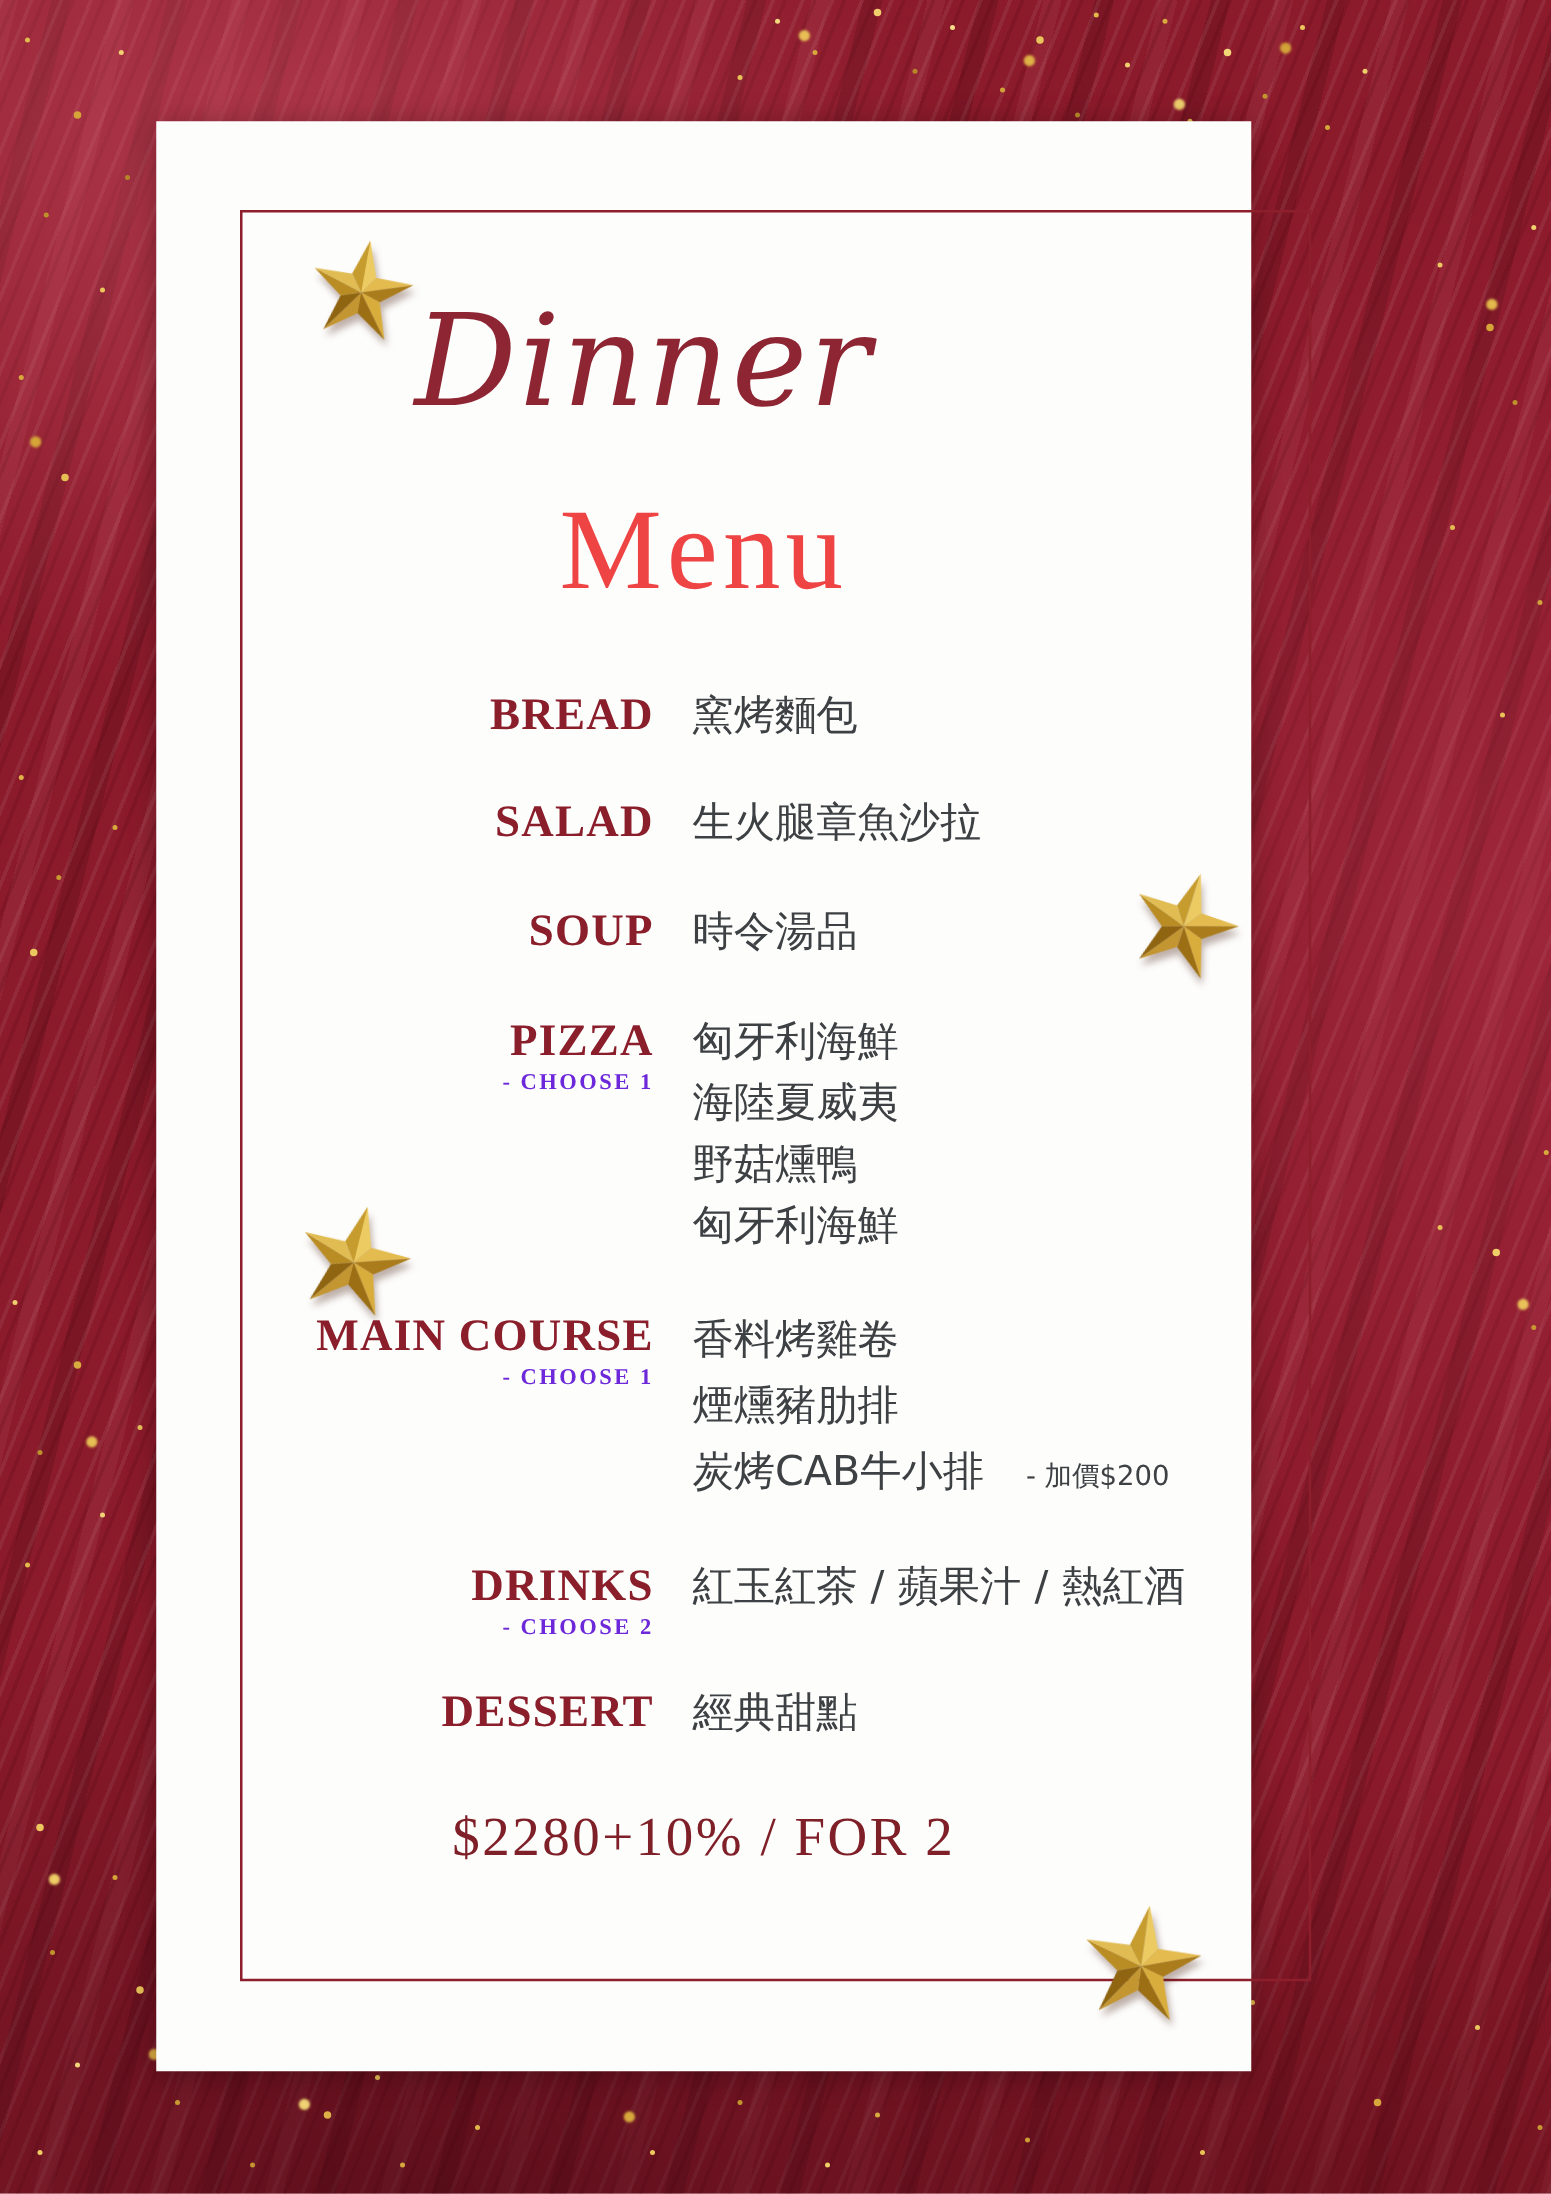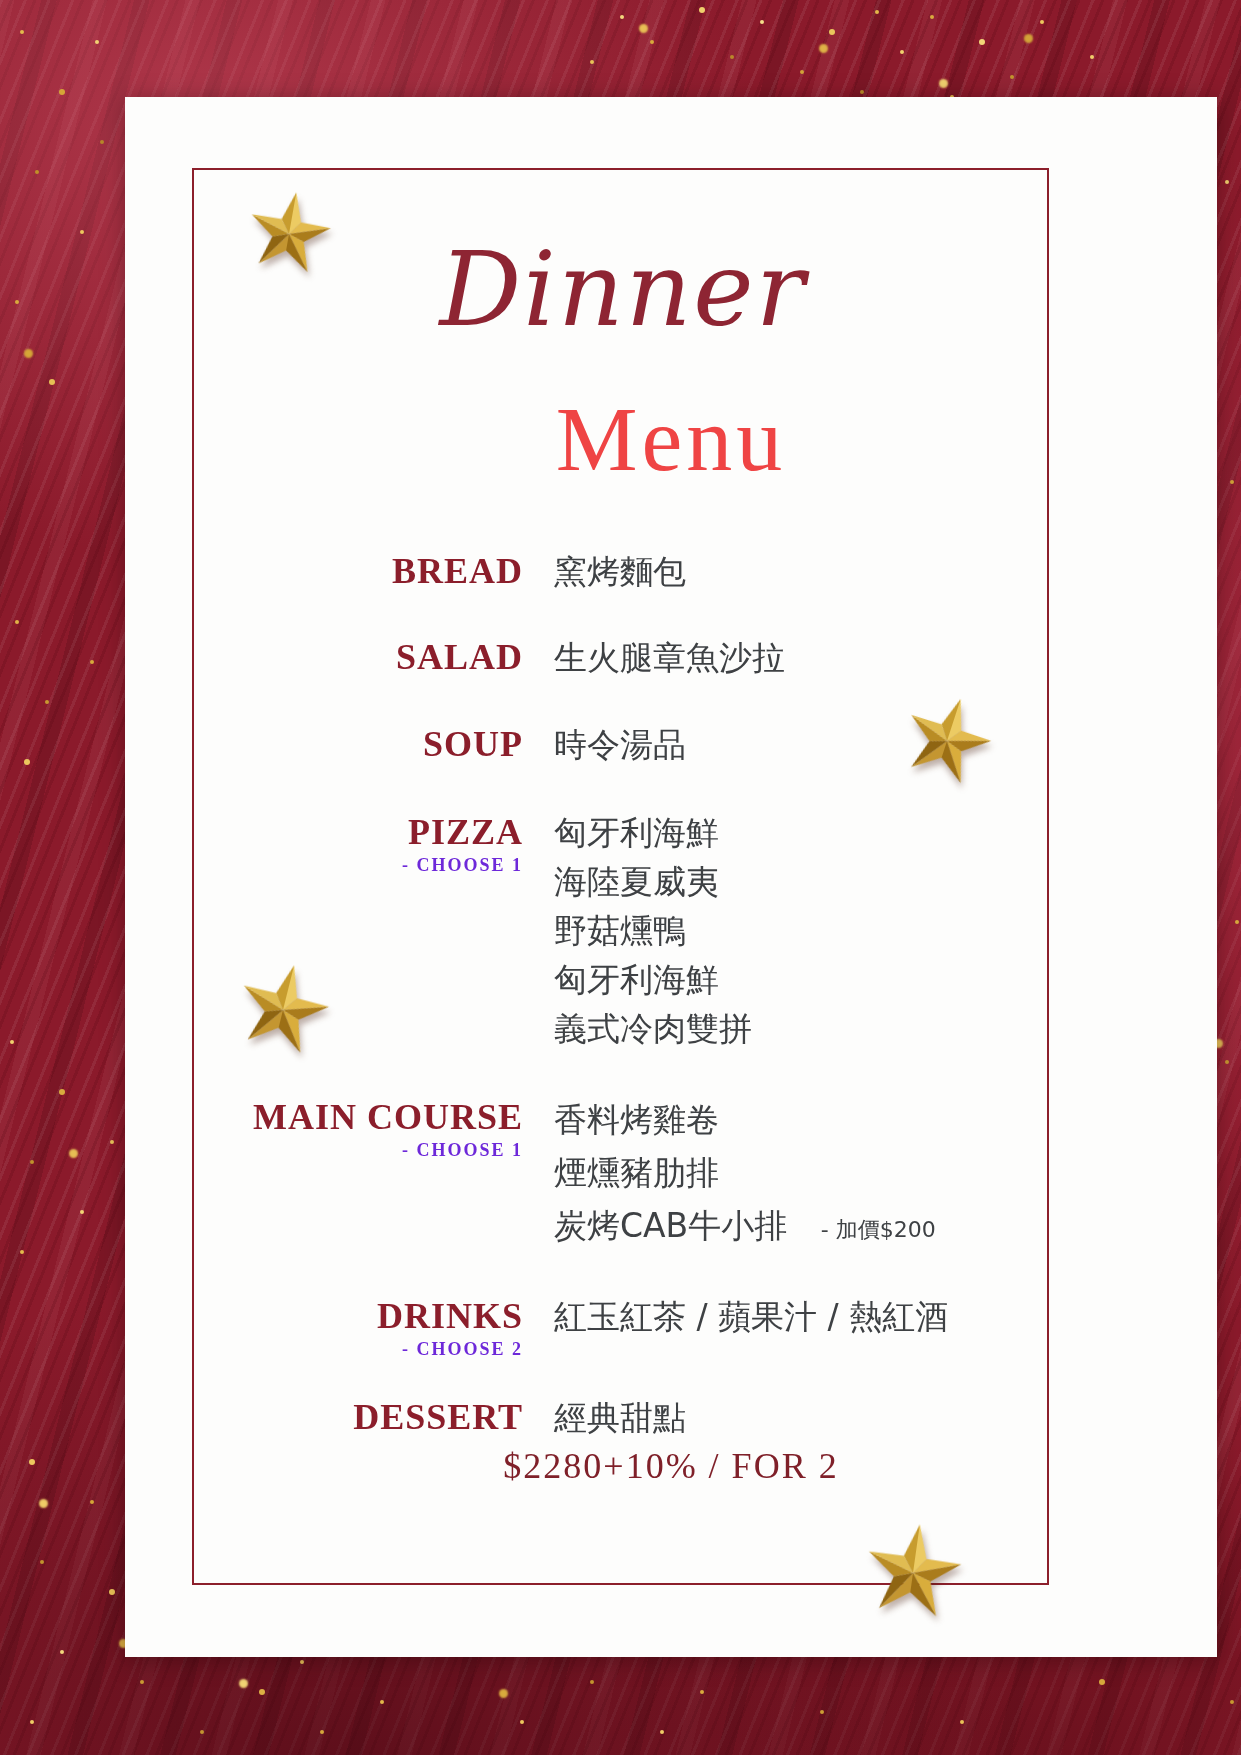--- a/index.html
+++ b/index.html
@@ -43,21 +43,21 @@
   }
   .glitter-b{
     position:absolute;left:0;top:0;width:7px;height:7px;border-radius:50%;background:transparent;
     box-shadow:
       640px 25px 2px 1px #e8bf55, 820px 45px 2px 1px #dfb347, 940px 80px 2px 1px #f0d06e,
       1025px 35px 2px 1px #d2a338, 70px 1150px 2px 1px #e6bf54, 40px 1500px 2px 1px #efcd67,
       120px 1640px 2px 1px #dcb044, 240px 1680px 2px 1px #f2d474, 500px 1690px 2px 1px #d8aa3d,
       1215px 1040px 2px 1px #e9c35a, 1190px 240px 2px 1px #e3ba4c, 25px 350px 2px 1px #d5a637;
   }
   .card{
-    position:absolute;left:125px;top:97px;width:1092px;height:1560px;
+    position:absolute;left:125px;top:97px;width:876px;height:1560px;
     background:#fdfdfc;box-shadow:0 3px 22px rgba(30,0,5,.35);
   }
   .frame{
     position:absolute;left:67px;top:71px;width:853px;height:1413px;
     border:2px solid #8c1f2b;
   }
   .title-script{
     position:absolute;top:142px;left:0;width:100%;text-align:center;
     transform:translateX(-48px);
     font-family:"DejaVu Serif", serif;font-style:italic;
@@ -91,21 +91,21 @@
     color:#6d28d9;letter-spacing:2px;margin-top:-2px;
   }
   .item{
     font-family:"DejaVu Sans", sans-serif;font-size:33px;line-height:49px;
     color:#3e4144;
   }
   .section-main .item{line-height:53px;}
   .surcharge{font-size:22px;color:#3e4144;margin-left:23px;}
   .price{
     position:absolute;top:1351px;left:0;width:100%;text-align:center;
-    font-family:"Liberation Serif", serif;font-size:36px;line-height:1;
+    font-family:"Liberation Serif", serif;font-size:44px;line-height:1;
     color:#7f2029;letter-spacing:2px;
   }
   .star{position:absolute;filter:drop-shadow(3px 5px 3px rgba(70,25,10,.35));}
   .star-1{left:245px;top:190px;width:88px;height:88px;transform:rotate(10deg);}
   .star-2{left:901px;top:695px;width:92px;height:92px;transform:rotate(18deg);}
   .star-3{left:235px;top:962px;width:96px;height:96px;transform:rotate(14deg);}
   .star-4{left:862px;top:1522px;width:102px;height:102px;transform:rotate(8deg);}
   .hidden-defs{position:absolute;width:0;height:0;overflow:hidden;}
 </style>
 </head>
@@ -171,21 +171,20 @@
       <div class="section">
         <div class="label-cell">
           <div class="label">PIZZA</div>
           <div class="note">- CHOOSE 1</div>
         </div>
         <div class="items">
           <div class="item">匈牙利海鮮</div>
           <div class="item">海陸夏威夷</div>
           <div class="item">野菇燻鴨</div>
           <div class="item">匈牙利海鮮</div>
-          <div class="item">義式冷肉雙拼</div>
         </div>
       </div>
 
       <div class="section section-main">
         <div class="label-cell">
           <div class="label">MAIN COURSE</div>
           <div class="note">- CHOOSE 1</div>
         </div>
         <div class="items">
           <div class="item">香料烤雞卷</div>

